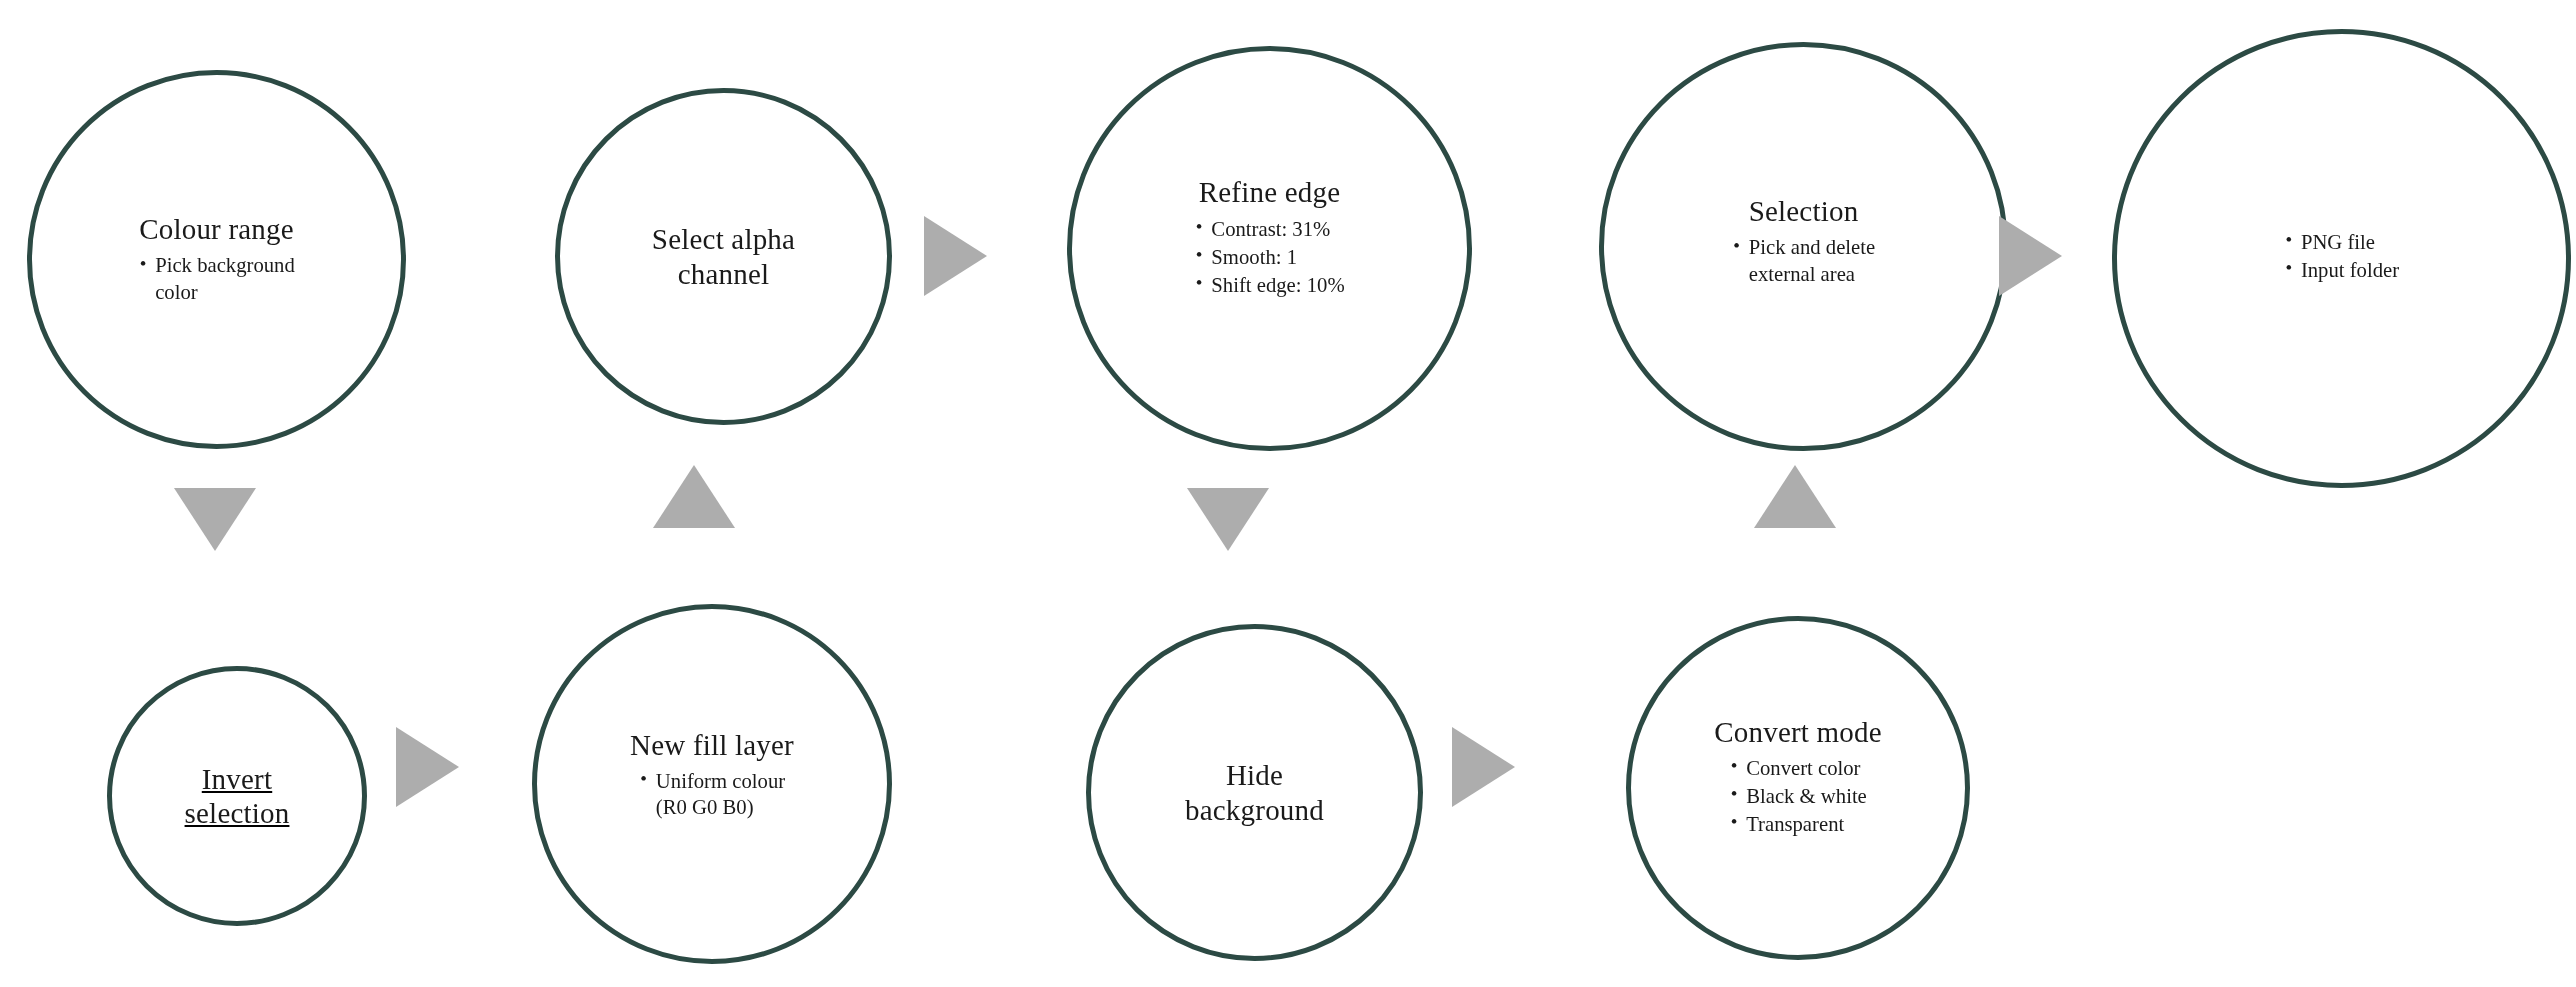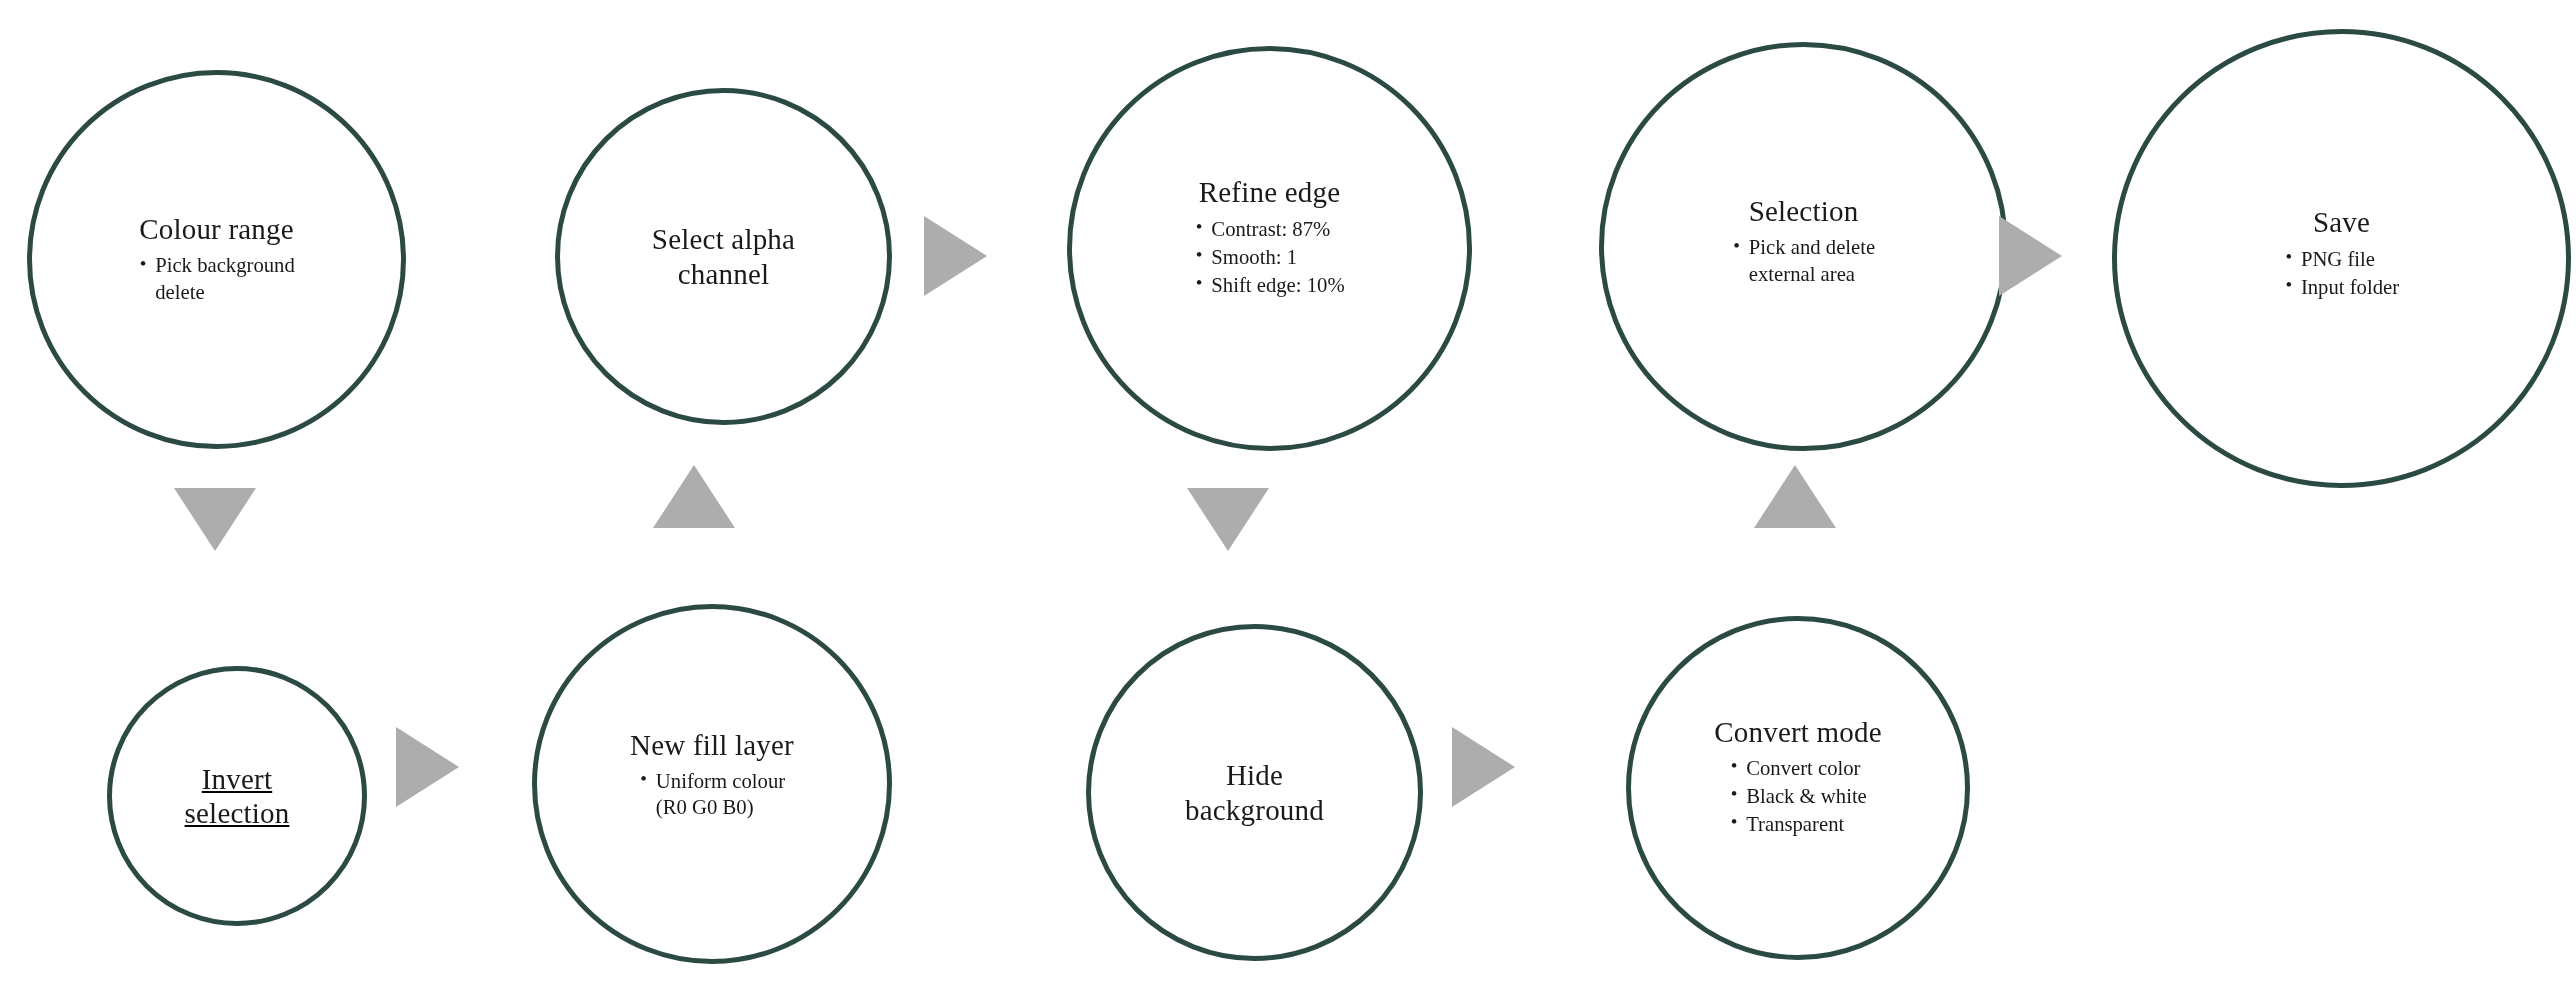--- a/index.html
+++ b/index.html
@@ -89,39 +89,39 @@
 <body>
 
 <div id="canvas">
 
   <div class="node" style="left:27px; top:70px; width:379px; height:379px; border:5.4px solid #2C4A44;justify-content:center;">
     <div class="node-inner">
       <div class="node-title">Colour range</div>
       <div class="bullets-wrap">
         <ul class="node-bullets">
           <li>Pick background
-delete</li>
+color</li>
         </ul>
       </div>
     </div>
   </div>
 
   <div class="node" style="left:555px; top:88px; width:337px; height:337px; border:5.4px solid #2C4A44;">
     <div class="node-inner">
       <div class="node-title">Select alpha
 channel</div>
     </div>
   </div>
 
   <div class="node" style="left:1067px; top:46px; width:405px; height:405px; border:5.4px solid #2C4A44;">
     <div class="node-inner" style="transform:translateY(-10.7px);">
       <div class="node-title">Refine edge</div>
       <div class="bullets-wrap">
         <ul class="node-bullets">
-          <li>Contrast: 87%</li>
+          <li>Contrast: 31%</li>
           <li>Smooth: 1</li>
           <li>Shift edge: 10%</li>
         </ul>
       </div>
     </div>
   </div>
 
   <div class="node" style="left:1599px; top:42px; width:409px; height:409px; border:5.4px solid #2C4A44;">
     <div class="node-inner" style="transform:translateY(-4.6px);">
       <div class="node-title">Selection</div>
@@ -129,21 +129,20 @@
         <ul class="node-bullets">
           <li>Pick and delete
 external area</li>
         </ul>
       </div>
     </div>
   </div>
 
   <div class="node" style="left:2112px; top:29px; width:459px; height:459px; border:5.4px solid #2C4A44;">
     <div class="node-inner" style="transform:translateY(-4.6px);">
-      <div class="node-title">Save</div>
       <div class="bullets-wrap">
         <ul class="node-bullets">
           <li>PNG file</li>
           <li>Input folder</li>
         </ul>
       </div>
     </div>
   </div>
 
   <div class="node" style="left:107px; top:666px; width:260px; height:260px; border:5.4px solid #2C4A44;text-decoration:underline;">

